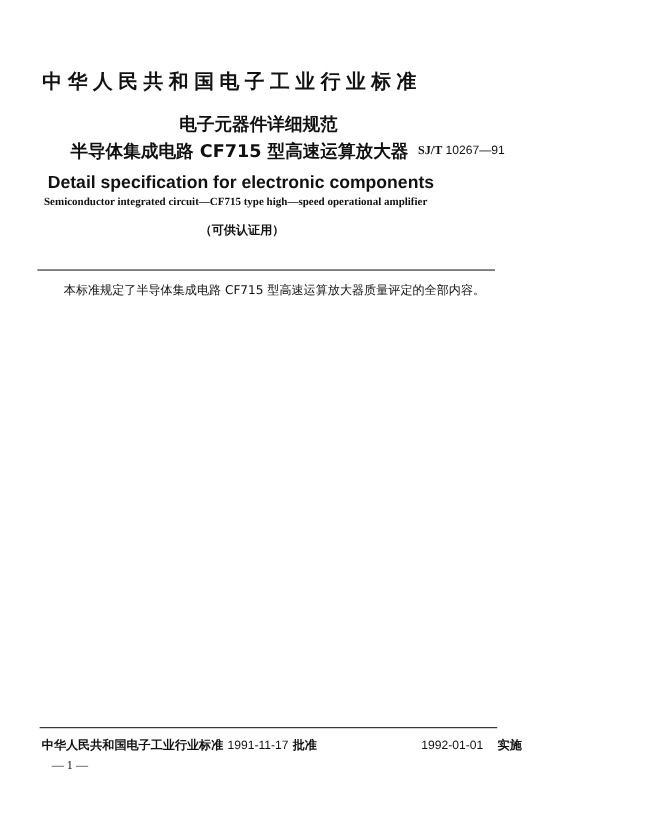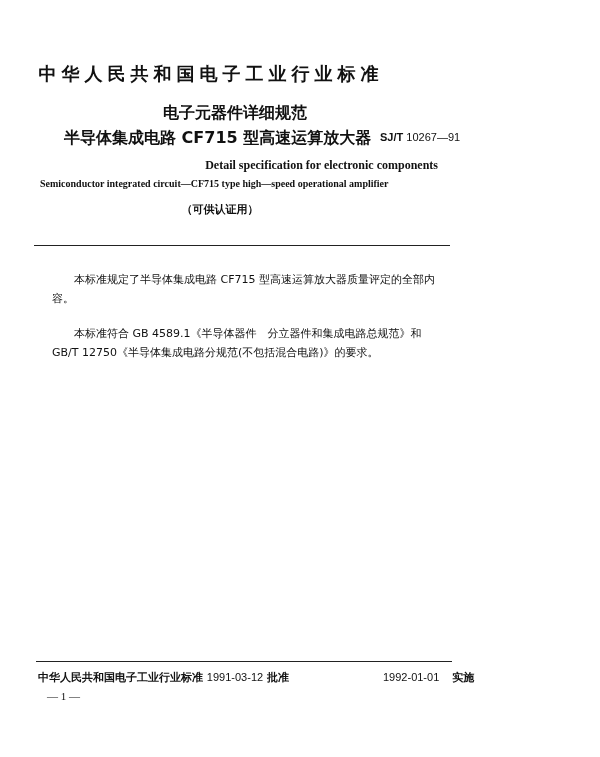--- a/index.html
+++ b/index.html
@@ -35,27 +35,27 @@
     .title-line2 {
       left: 64px; top: 128px;
       font-size: 16px;
       font-weight: bold;
     }
     .std-code {
       left: 380px; top: 131px;
       font-size: 11px;
       font-family: "Liberation Sans", sans-serif;
     }
-    .std-code .sjt { font-weight: bold; font-family: Liberation Sans, sans-serif; }
+    .std-code .sjt { font-weight: bold; font-family: Liberation Serif, serif; }
     .en-line1 {
       left: 0; width: 438px; top: 158px;
-      text-align: right;
-      font-size: 12px;
+      text-align: center;
+      font-size: 16px;
       font-weight: bold;
-      font-family: Liberation Serif, serif;
+      font-family: Liberation Sans, sans-serif;
     }
     .en-line2 {
       left: 40px; top: 178px;
       font-size: 10px;
       font-weight: bold;
       font-family: "Liberation Serif", serif;
     }
     .cert-note {
       left: 0; width: 440px; top: 202px;
       text-align: center;
@@ -66,21 +66,21 @@
       left: 34px; width: 416px; top: 245px;
       height: 1px;
       background: #222222;
     }
     .body-text {
       left: 36px; width: 420px; top: 254px;
       font-size: 11px;
       line-height: 19px;
       white-space: normal;
     }
-    .body-text p { margin: 16px; }
+    .body-text p { margin: 0; }
     .body-text p.indent { text-indent: 22px; }
 
     .rule-bottom {
       left: 36px; width: 416px; top: 661px;
       height: 1px;
       background: #222222;
     }
     .approval {
       left: 38px; top: 670px;
       font-size: 11px;
@@ -114,28 +114,27 @@
 
 <div class="abs en-line1">Detail specification for electronic components</div>
 <div class="abs en-line2">Semiconductor integrated circuit—CF715 type high—speed operational amplifier</div>
 
 <div class="abs cert-note">（可供认证用）</div>
 
 <div class="abs rule-top"></div>
 
 <div class="abs body-text">
   <p class="indent">本标准规定了半导体集成电路 CF715 型高速运算放大器质量评定的全部内容。</p>
-  <p class="indent">本标准符合 GB 4589.1《半导体器件　分立器件和集成电路总规范》和 GB/T 12750《半导体集成电路分规范(不包括混合电路)》的要求。</p>
 </div>
 
 <div class="abs rule-bottom"></div>
 
 <div class="abs approval">
   <span>中华人民共和国电子工业行业标准</span>
-  <span class="date">1991-03-12</span>
+  <span class="date">1991-11-17</span>
   <span>批准</span>
 </div>
 
 <div class="abs effective">
   <span>1992-01-01</span>
   <span class="lbl">实施</span>
 </div>
 
 <div class="abs page-num">— 1 —</div>
 

